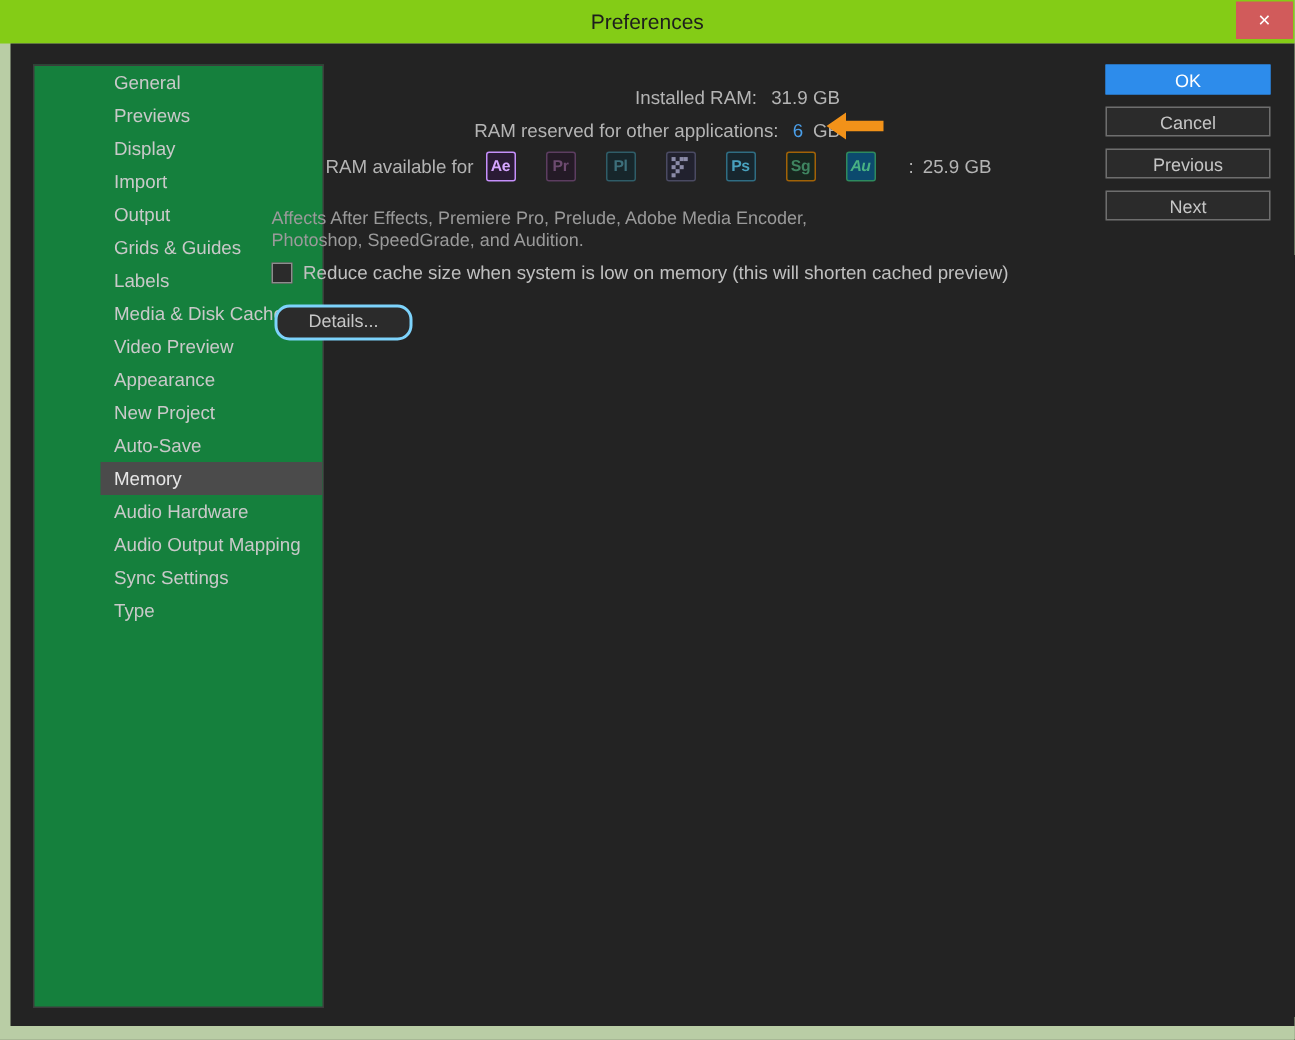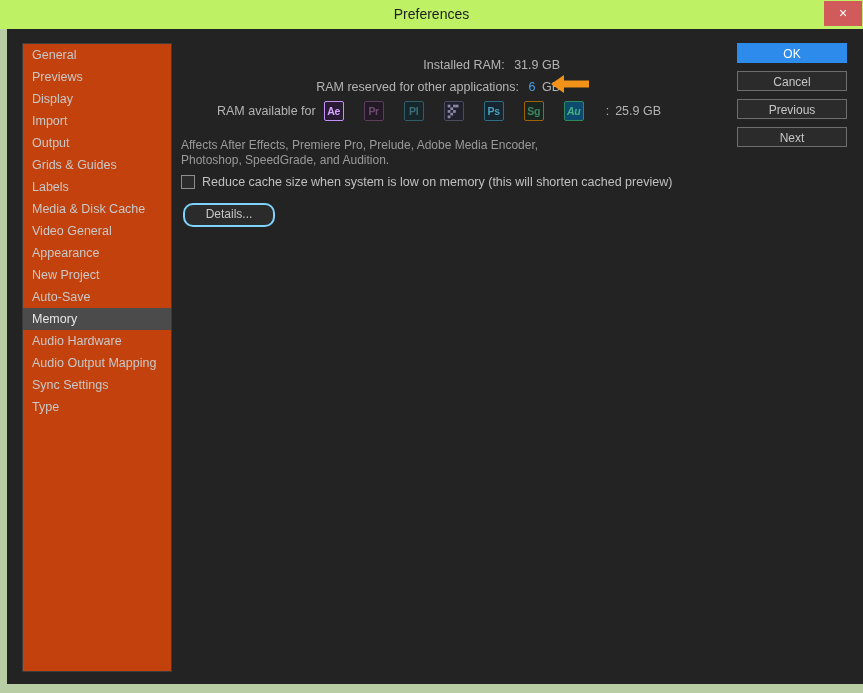--- a/index.html
+++ b/index.html
@@ -20,21 +20,21 @@
     position: absolute;
     left: 0; top: 0;
     width: 863px; height: 693px;
     background: #b9cda5;
   }
 
   .titlebar {
     position: absolute;
     left: 0; top: 0;
     width: 863px; height: 29px;
-    background: #bef264;
+    background: #84cc16;
   }
   .title-text {
     position: absolute;
     left: 0; top: 0;
     width: 863px;
     line-height: 29px;
     text-align: center;
     font-size: 14px;
     color: #1d1d1d;
   }
@@ -56,23 +56,24 @@
     left: 7px; top: 29px;
     width: 856px; height: 655px;
     background: #232323;
   }
 
   
   .sidebar {
     position: absolute;
     left: 15px; top: 14px;
     width: 148px; height: 627px;
-    background: #c2410c;
+    background: #15803d;
     border: 1px solid #3c3c3c;
     overflow: hidden;
+    padding-left: 44px;
   }
   .side-item {
     height: 22px;
     line-height: 22px;
     padding-left: 9px;
     font-size: 12.5px;
     color: #c9c9c9;
     white-space: nowrap;
     cursor: default;
   }
@@ -251,21 +252,21 @@
 
     <div class="sidebar" id="sidebar-list">
         <div class="side-item">General</div>
         <div class="side-item">Previews</div>
         <div class="side-item">Display</div>
         <div class="side-item">Import</div>
         <div class="side-item">Output</div>
         <div class="side-item">Grids &amp; Guides</div>
         <div class="side-item">Labels</div>
         <div class="side-item">Media &amp; Disk Cache</div>
-        <div class="side-item">Video General</div>
+        <div class="side-item">Video Preview</div>
         <div class="side-item">Appearance</div>
         <div class="side-item">New Project</div>
         <div class="side-item">Auto-Save</div>
         <div class="side-item selected">Memory</div>
         <div class="side-item">Audio Hardware</div>
         <div class="side-item">Audio Output Mapping</div>
         <div class="side-item">Sync Settings</div>
         <div class="side-item">Type</div>
       </div>
 

